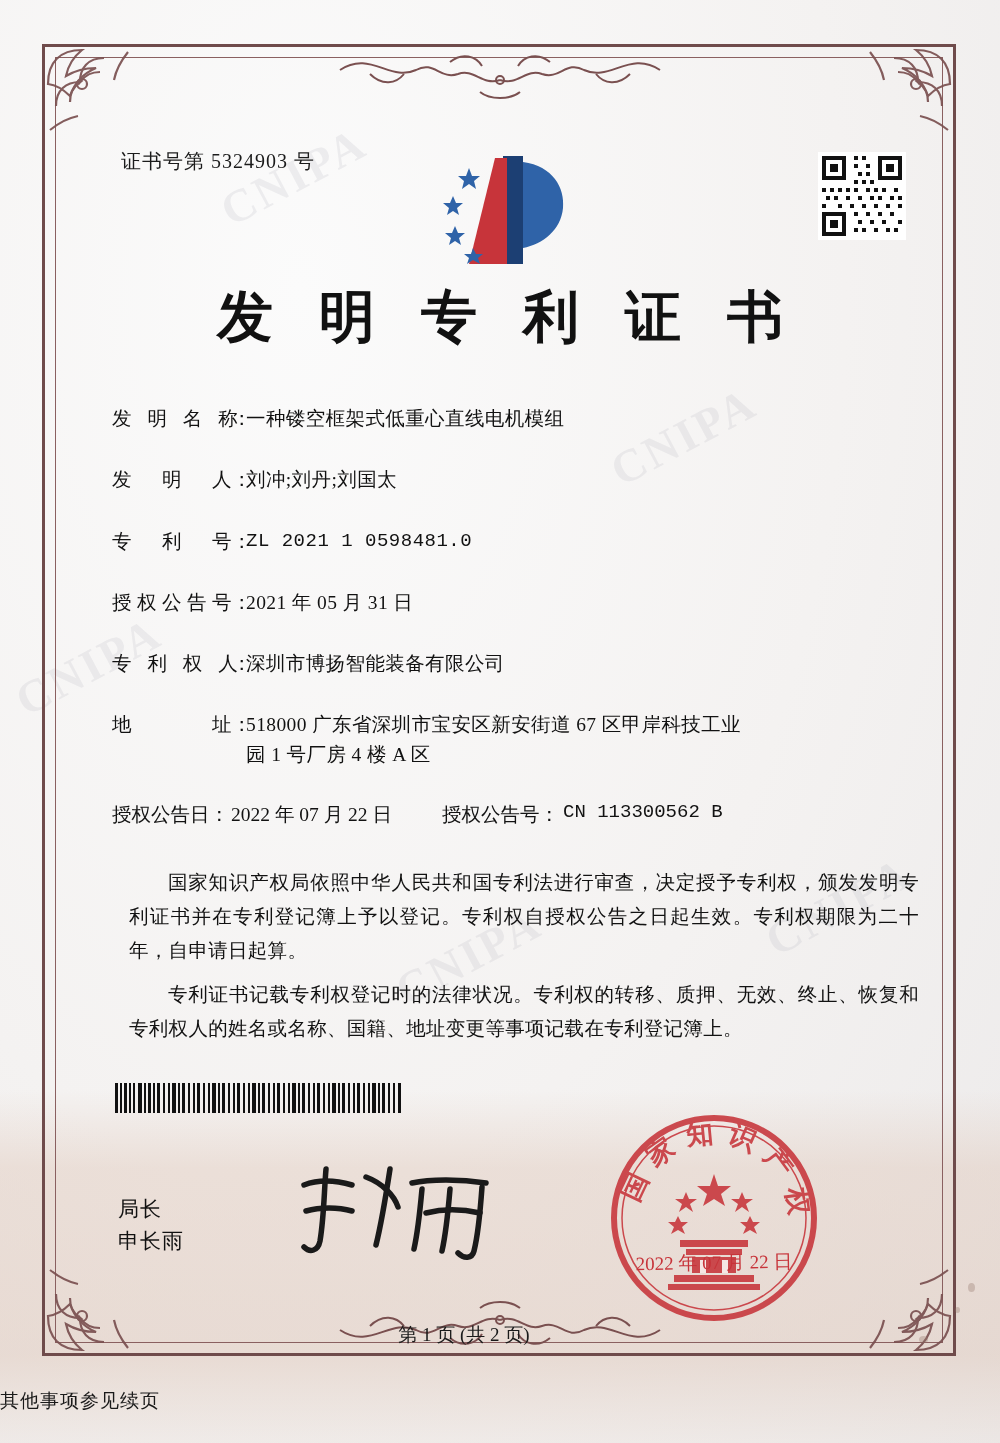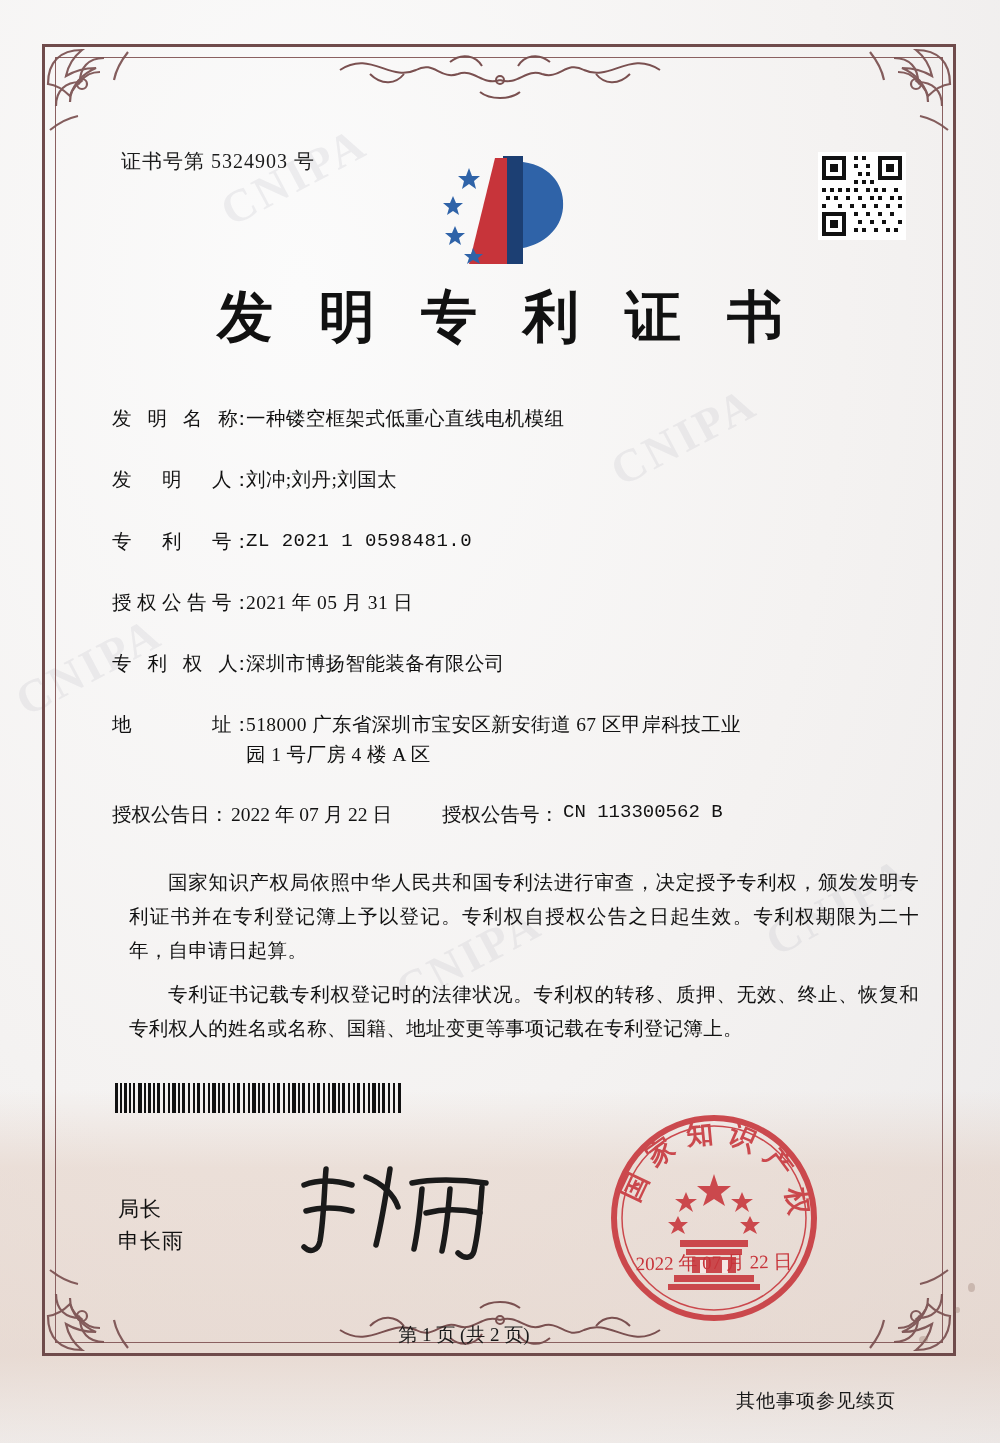--- a/index.html
+++ b/index.html
@@ -243,21 +243,21 @@
     width: 928px;
     text-align: center;
     font-size: 19px;
     color: #1a1a1a;
   }
   
   .footer-note {
     position: absolute;
     left: 0; top: 1388px;
     width: 896px;
-    text-align: right;
+    text-align: left;
     font-size: 19px;
     color: #1a1a1a;
     letter-spacing: 1px;
   }
 
   
   .smudge {
     position: absolute;
     background: rgba(150,120,110,0.35);
     border-radius: 50%;

